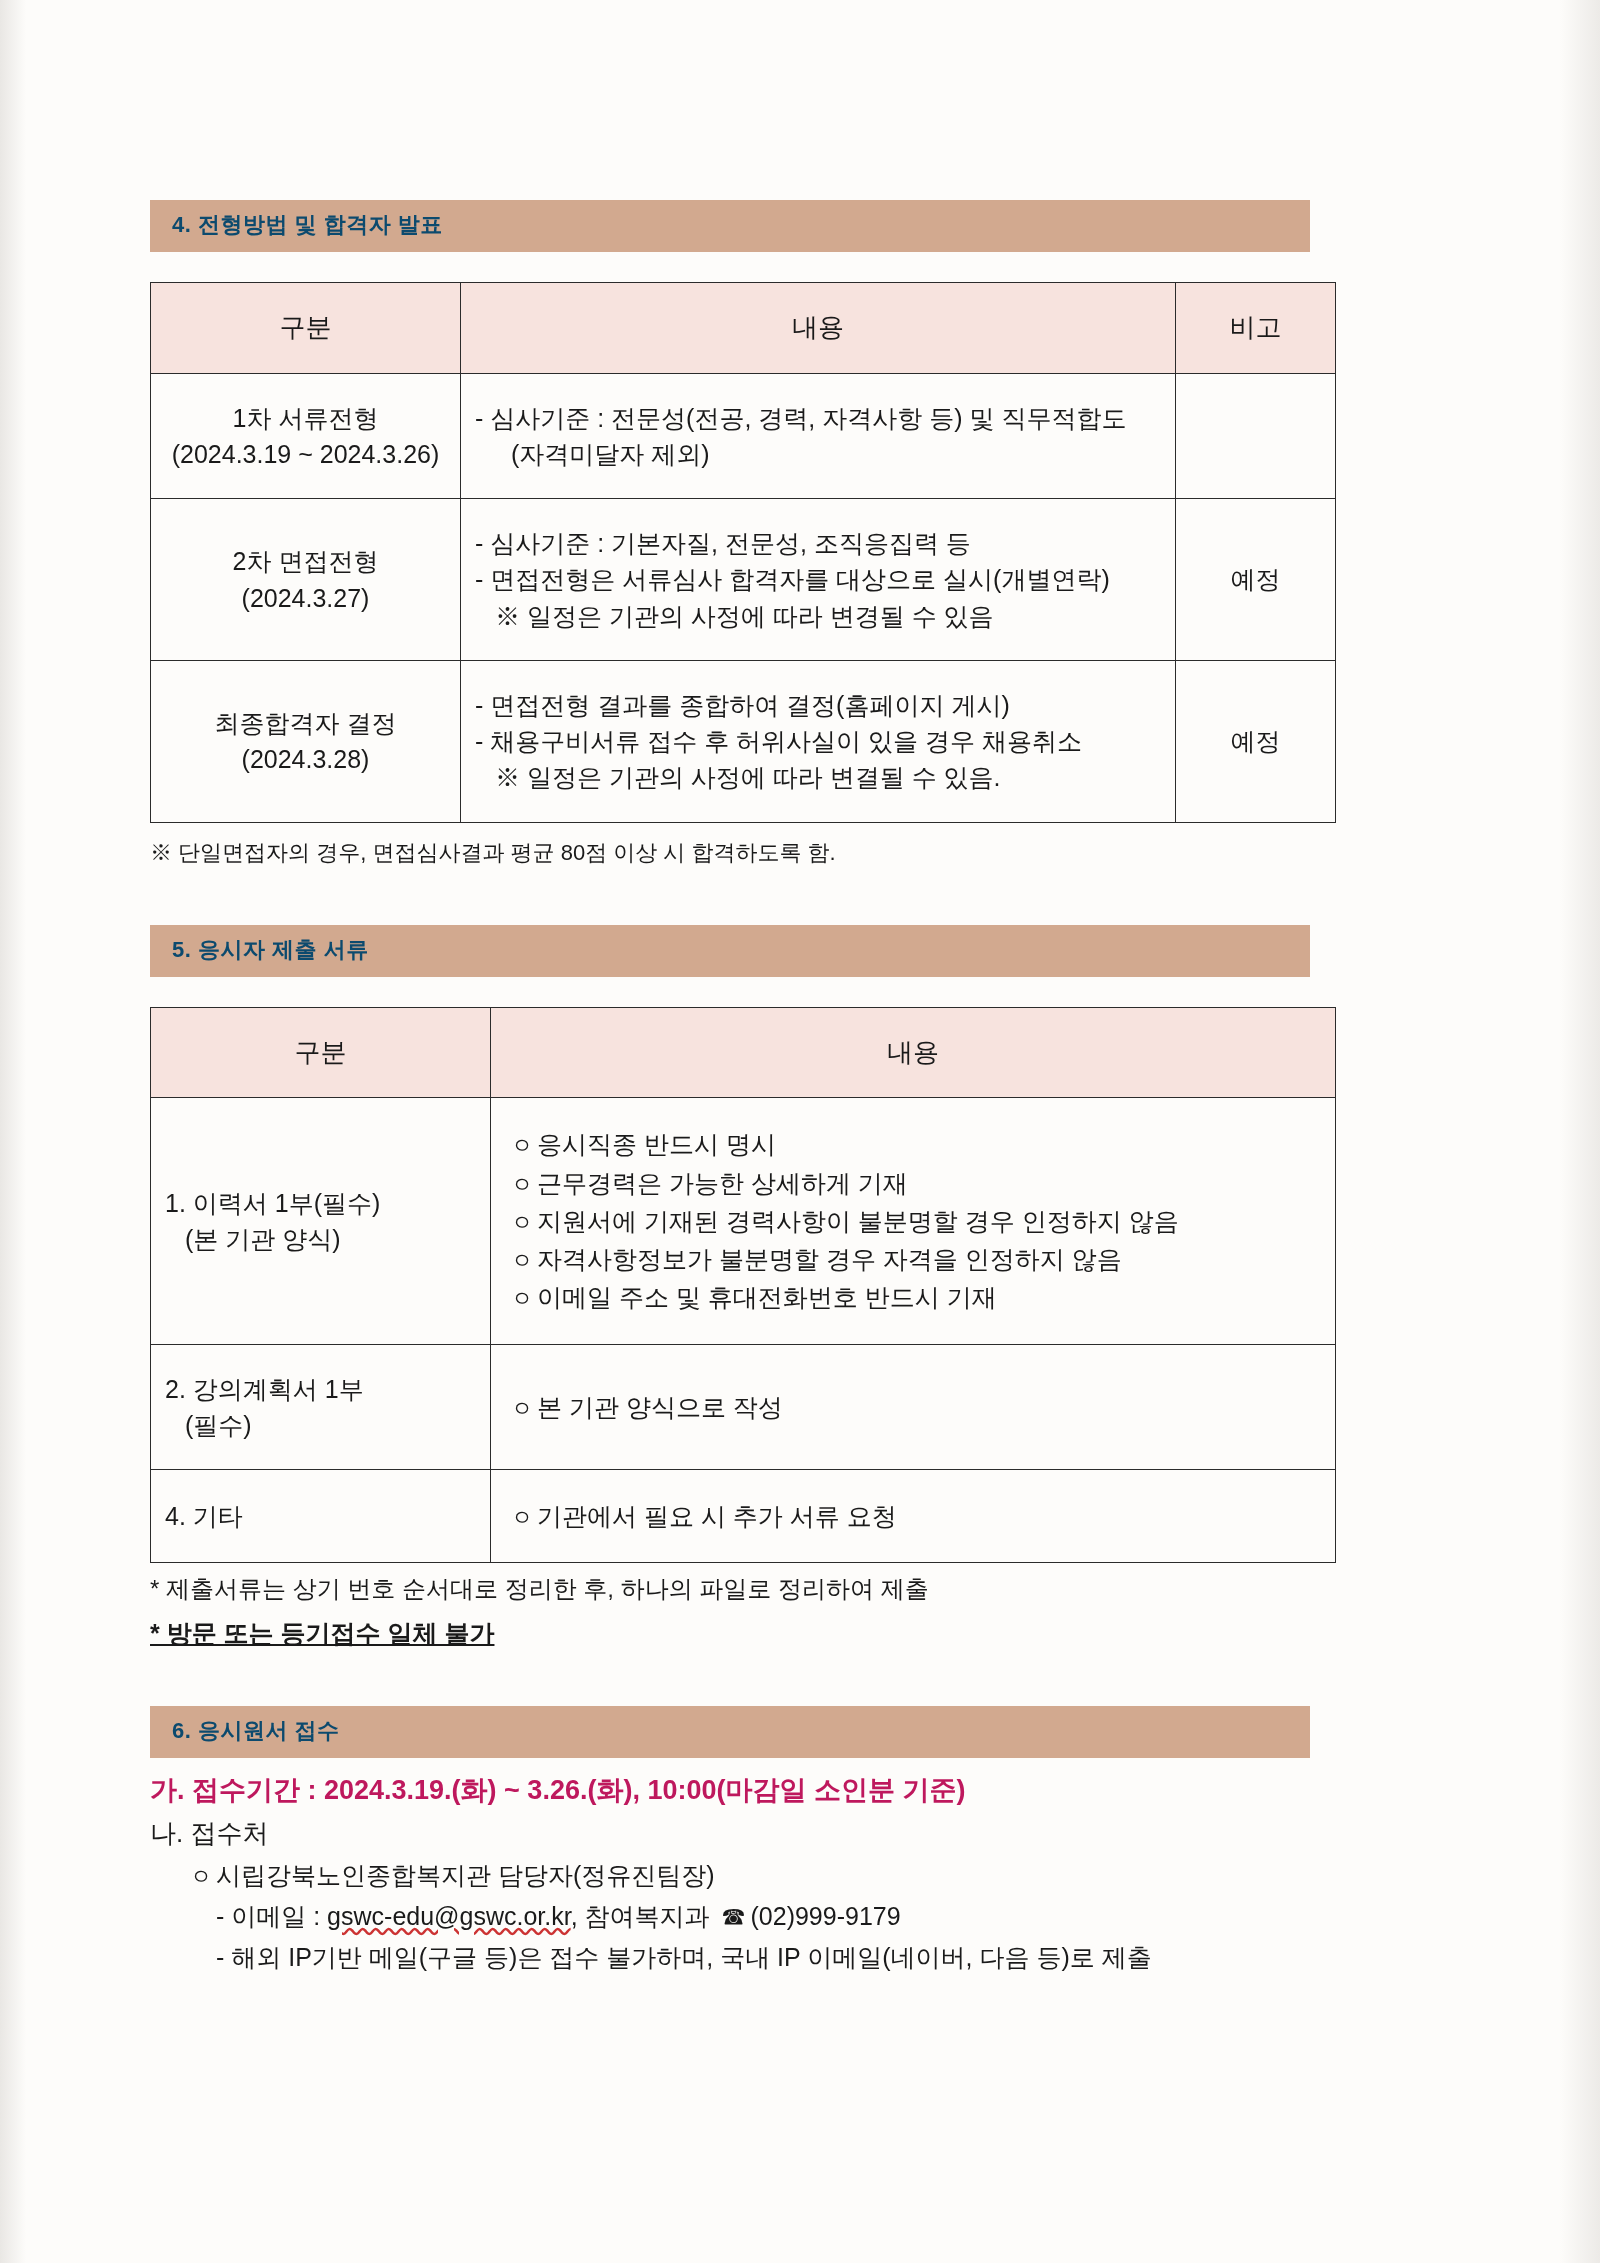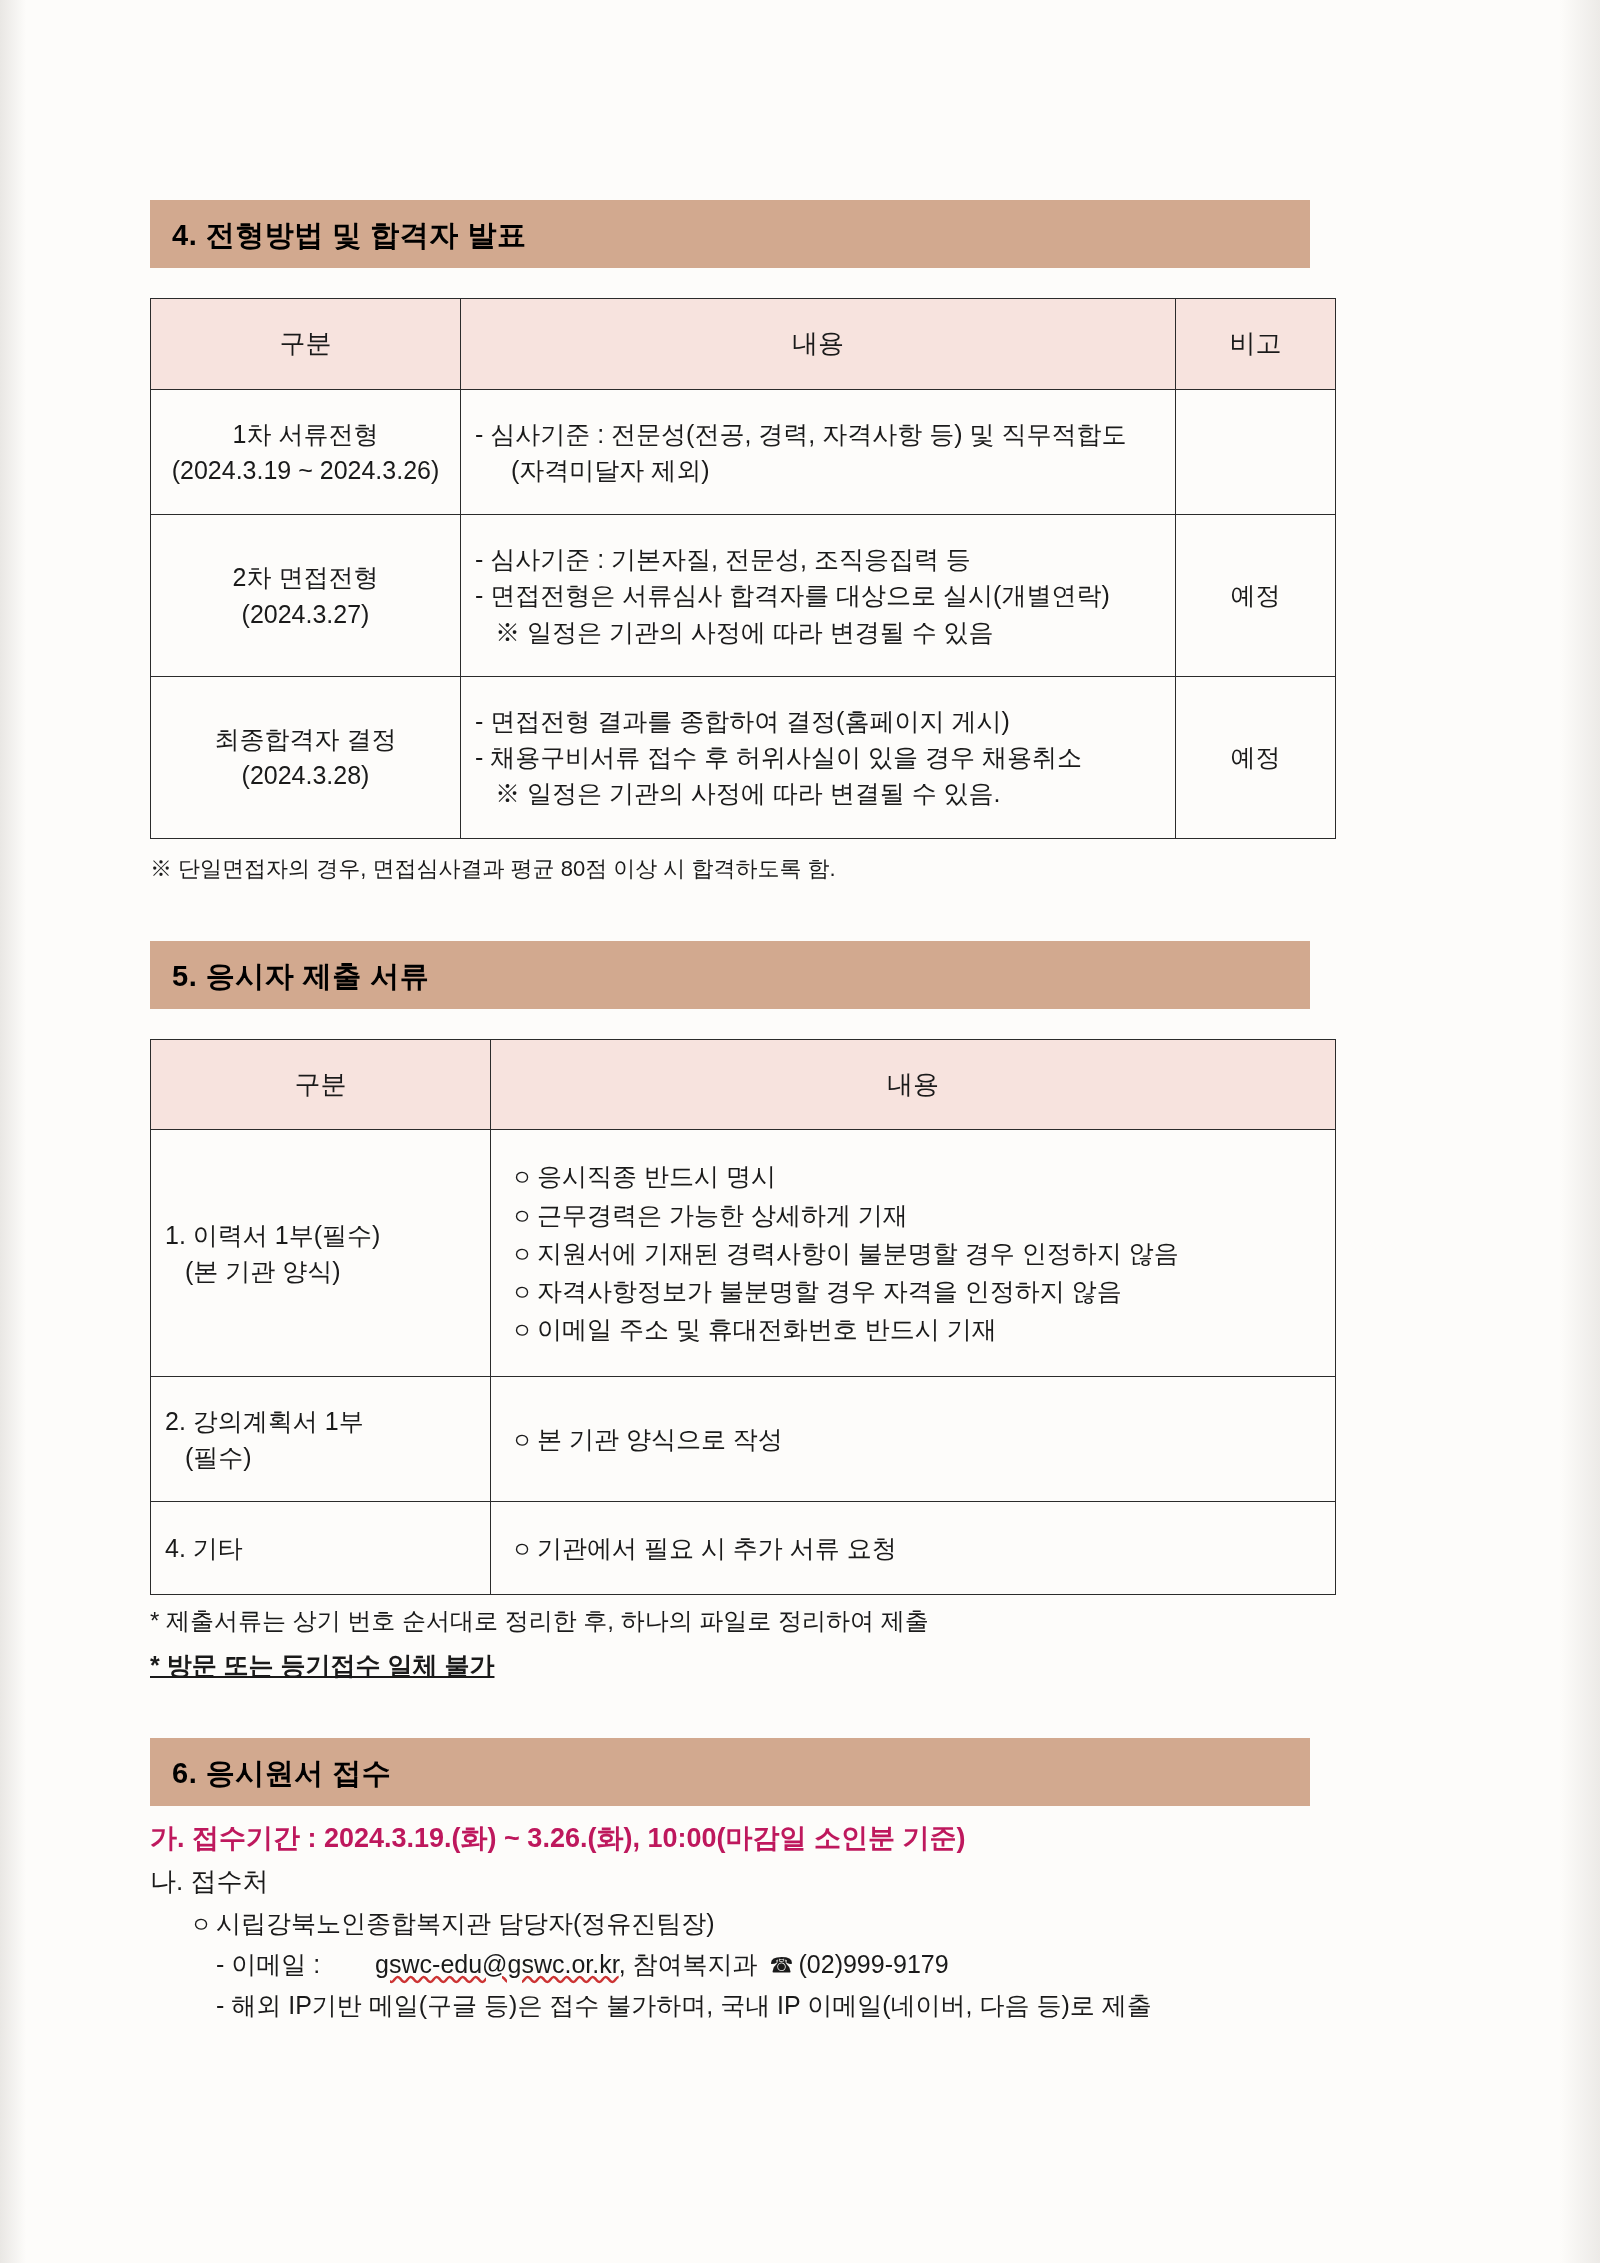--- a/index.html
+++ b/index.html
@@ -36,24 +36,24 @@
   .content {
     position: absolute;
     left: 150px;
     top: 200px;
     width: 1290px;
   }
 
   
   .section-bar {
     background: #d2a98f;
-    color: #000000;
-    font-size: 29px;
+    color: #0c4a6e;
+    font-size: 22px;
     font-weight: bold;
-    padding: 16px 22px 12px 22px;
+    padding: 10px 22px 12px 22px;
     letter-spacing: 0.5px;
     box-sizing: border-box;
   }
   .bar-w1 { width: 1160px; }
   .bar-w2 { width: 1160px; }
   .bar-w3 { width: 1160px; }
 
   
   table.doc {
     border-collapse: collapse;
@@ -126,21 +126,20 @@
   }
   .sub-line2 {
     font-size: 25px;
     margin-top: 8px;
     padding-left: 66px;
   }
   .squiggle {
     text-decoration: underline;
     text-decoration-style: wavy;
     text-decoration-color: #cc3333;
-    margin-left: 48px;
   }
   .gap-lg { height: 56px; }
   .gap-md { height: 30px; }
 </style>
 </head>
 <body>
 
 <div class="page">
   <div class="scan-edge-left"></div>
   <div class="scan-edge-right"></div>

